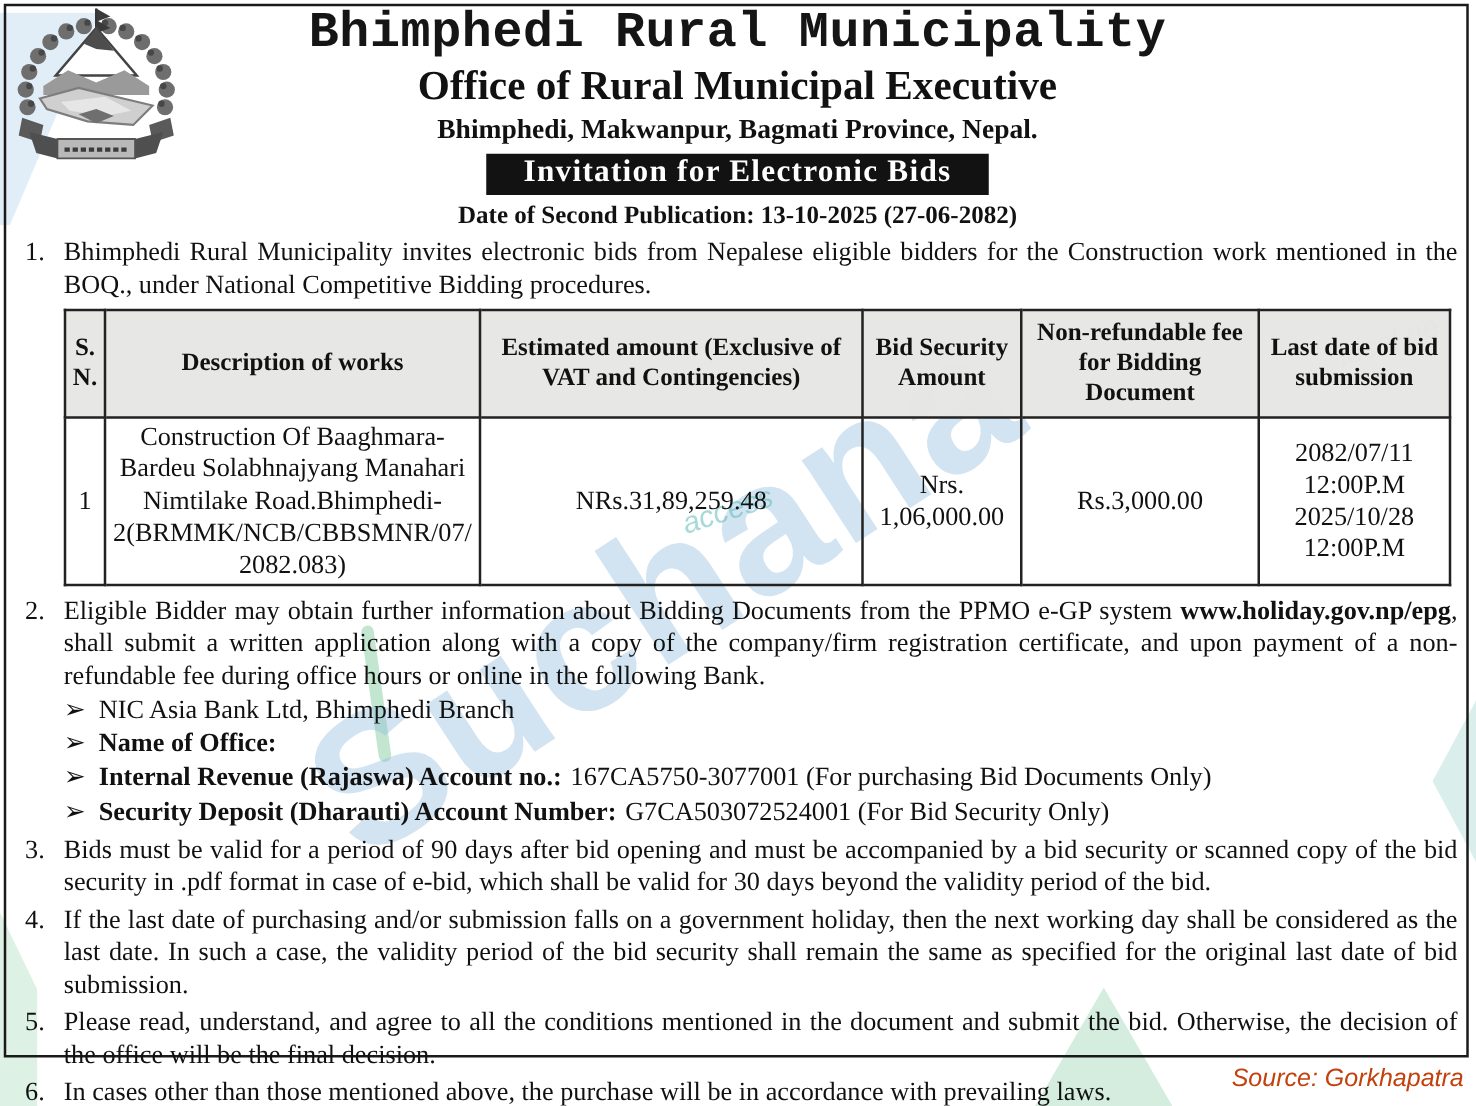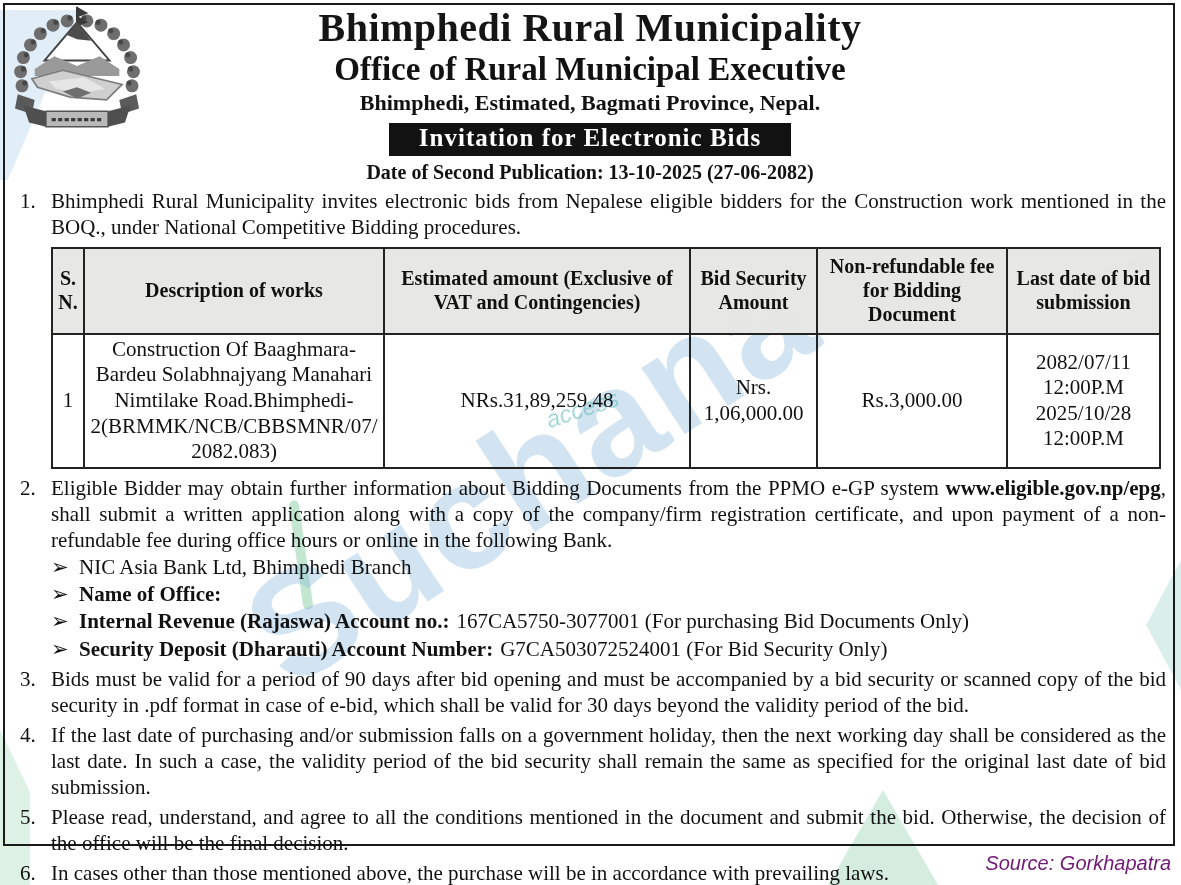--- a/index.html
+++ b/index.html
@@ -38,21 +38,21 @@
   
   .frame{
     position:absolute;left:3px;top:3px;width:1172px;height:843px;
     border:2px solid #1a1a1a;box-sizing:border-box;z-index:1;
   }
   .content{position:absolute;left:14px;top:6px;width:1152px;z-index:2;}
   
   .emblem{position:absolute;left:4px;top:4px;width:146px;height:134px;}
   .hdr{ text-align:center; }
   .hdr-title{
-    font-family:Liberation Serif, serif;font-weight:bold;
+    font-family:Liberation Mono, monospace;font-weight:bold;
     font-size:40px;line-height:1.08;letter-spacing:0.5px;color:#151515;
   }
   .hdr-office{font-weight:bold;font-size:33px;line-height:1.1;margin-top:2px;}
   .hdr-addr{font-weight:bold;font-size:22px;line-height:1.15;margin-top:3px;}
   .banner-wrap{text-align:center;margin-top:7px;}
   .banner{
     display:inline-block;background:#121212;color:#fff;font-weight:bold;
     font-size:25px;padding:1px 30px 4px 30px;letter-spacing:1px;
   }
   .pubdate{text-align:center;font-weight:bold;font-size:20px;margin-top:5px;}
@@ -76,21 +76,21 @@
   table.bid th{
     background:rgba(230,230,228,0.96);font-weight:bold;font-size:20px;
     line-height:1.18;height:86px;white-space:pre-line;
   }
   table.bid td{font-size:21px;line-height:1.22;height:100px;white-space:pre-line;}
   td.desc{overflow-wrap:break-word;}
   col.c-sn{width:32px;} col.c-desc{width:300px;} col.c-est{width:306px;}
   col.c-sec{width:127px;} col.c-fee{width:190px;} col.c-date{width:153px;}
   .source{
     position:absolute;right:10px;top:852px;z-index:2;
-    font-family:"Liberation Sans", sans-serif;font-style:italic;font-size:20px;color:#701a75;
+    font-family:"Liberation Sans", sans-serif;font-style:italic;font-size:20px;color:#c2410c;
   }
 </style>
 </head>
 <body>
 
 <div class="page">
 
   <div class="wm-layer">
     <div class="wm-tl wm-shape"></div>
     <div class="wm-bl wm-shape"></div>
@@ -159,21 +159,21 @@
     <polygon points="28,76 72,76 72,87 28,87" fill="#b9b9b9" stroke="#555" stroke-width="1"></polygon>
     <polygon points="12,72 28,76 28,87 16,84" fill="#4f4f4f"></polygon>
     <polygon points="88,72 72,76 72,87 84,84" fill="#4f4f4f"></polygon>
     <line x1="32" y1="82" x2="68" y2="82" stroke="#3b3b3b" stroke-width="2.4" stroke-dasharray="3 1.6"></line>
   </svg>
 
   <div class="content">
     <div class="hdr">
       <div class="hdr-title">Bhimphedi Rural Municipality</div>
       <div class="hdr-office">Office of Rural Municipal Executive</div>
-      <div class="hdr-addr">Bhimphedi, Estimated, Bagmati Province, Nepal.</div>
+      <div class="hdr-addr">Bhimphedi, Makwanpur, Bagmati Province, Nepal.</div>
       <div class="banner-wrap">
         <span class="banner">Invitation for Electronic Bids</span>
       </div>
       <div class="pubdate">Date of Second Publication: 13-10-2025 (27-06-2082)</div>
     </div>
 
     <div class="item">
       <div class="item-num">1.</div>
       <div class="item-text">Bhimphedi Rural Municipality invites electronic bids from Nepalese eligible bidders for the Construction work mentioned in the BOQ., under National Competitive Bidding procedures.</div>
     </div>
@@ -210,21 +210,21 @@
 12:00P.M
 2025/10/28
 12:00P.M</td>
         </tr>
       </tbody>
     </table>
 
     <div class="item">
       <div class="item-num">2.</div>
       <div class="item-text">
-        <span>Eligible Bidder may obtain further information about Bidding Documents from the PPMO e-GP system </span><span class="b">www.eligible.gov.np/epg</span><span>, shall submit a written application along with a copy of the company/firm registration certificate, and upon payment of a non-refundable fee during office hours or online in the following Bank.</span>
+        <span>Eligible Bidder may obtain further information about Bidding Documents from the PPMO e-GP system </span><span class="b">www.holiday.gov.np/epg</span><span>, shall submit a written application along with a copy of the company/firm registration certificate, and upon payment of a non-refundable fee during office hours or online in the following Bank.</span>
         <div class="bullet">
           <span class="bullet-marker">➢</span>
           <span>NIC Asia Bank Ltd, Bhimphedi Branch</span>
         </div>
         <div class="bullet">
           <span class="bullet-marker">➢</span>
           <span class="bullet-label">Name of Office:</span>
         </div>
         <div class="bullet">
           <span class="bullet-marker">➢</span>

